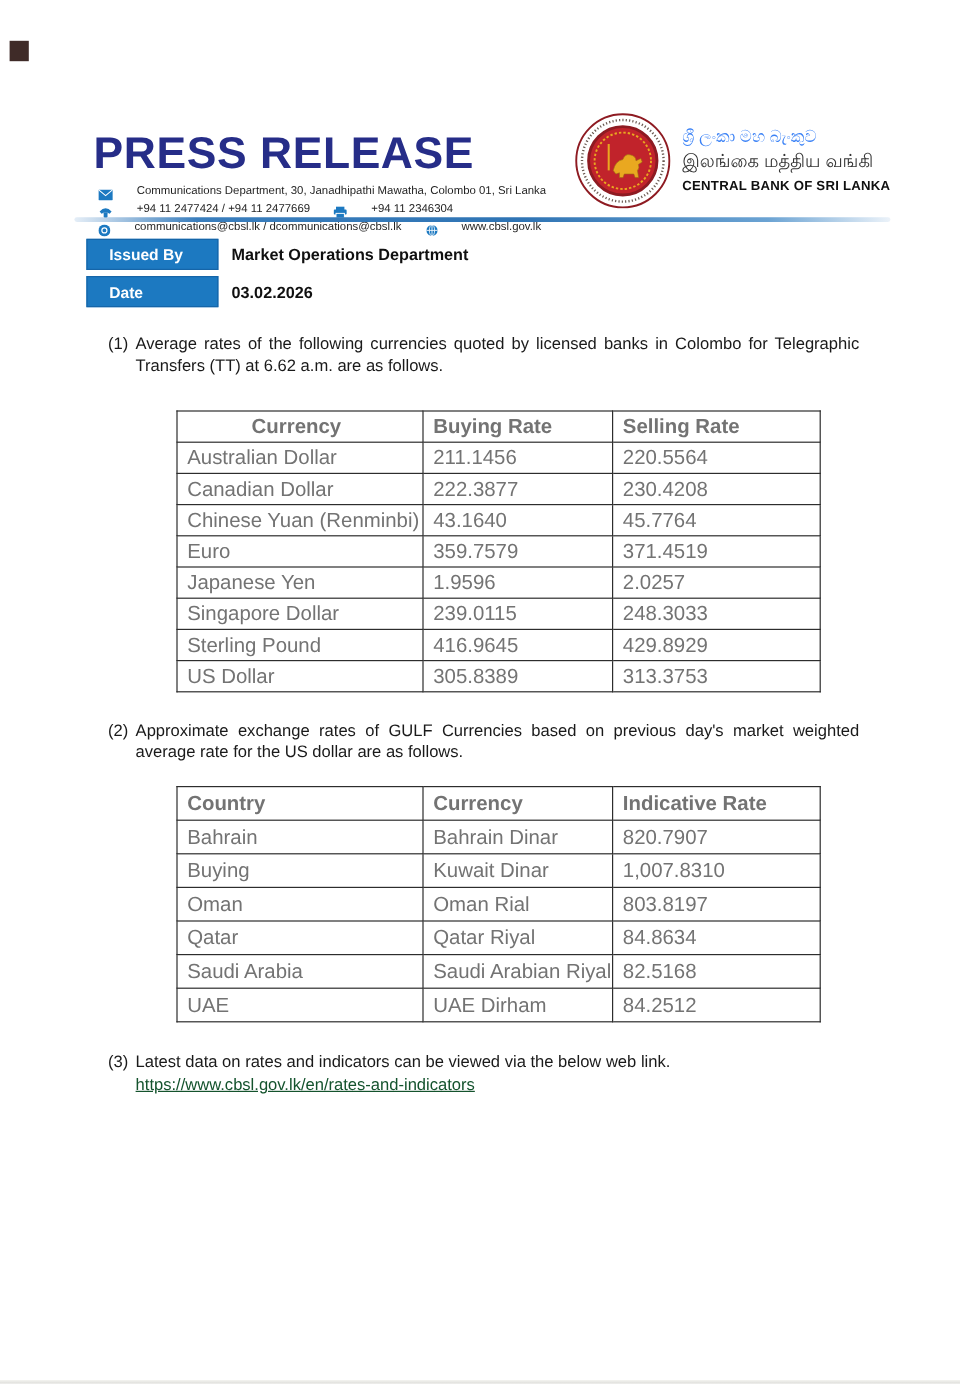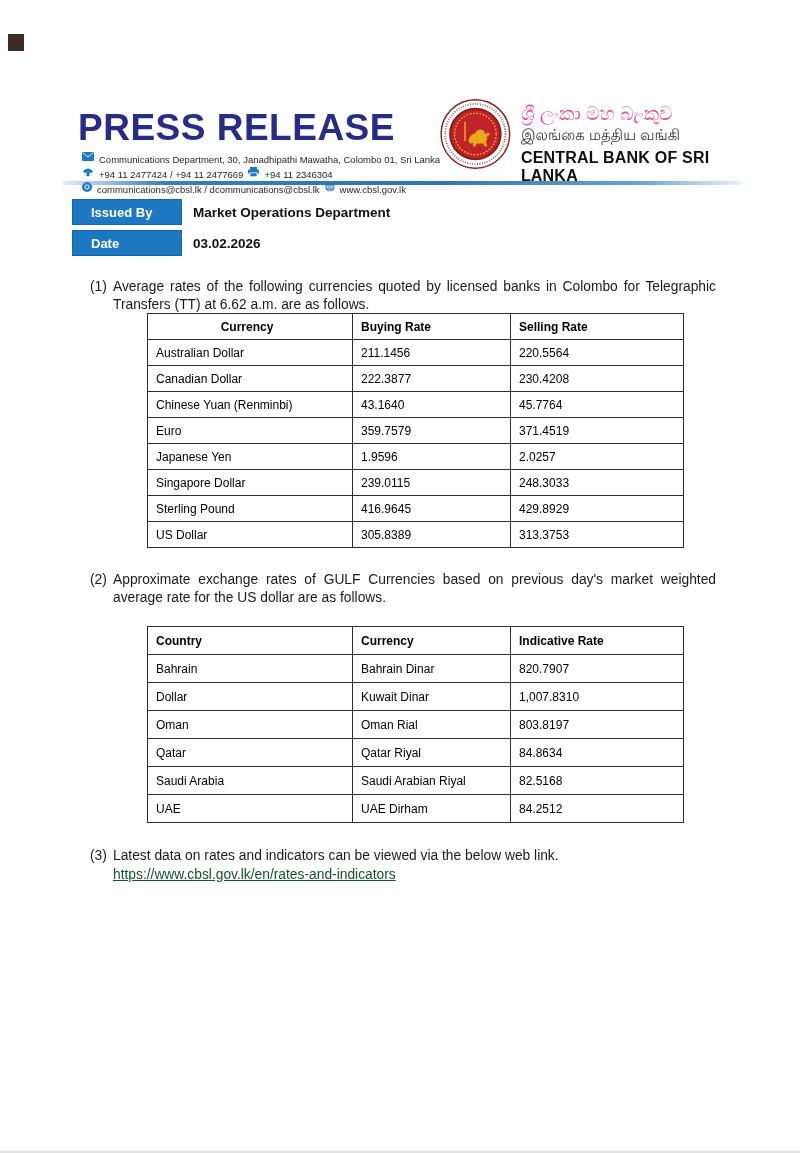--- a/index.html
+++ b/index.html
@@ -5,41 +5,41 @@
   html,body{margin:0;padding:0;}
   body{
     width:800px;height:1153px;position:relative;background:#ffffff;
     font-family:"Liberation Sans", sans-serif;color:#1a1a1a;overflow:hidden;
   }
   .scan-artifact{position:absolute;left:8px;top:34px;width:16px;height:17px;background:#3f2b28;}
   
   .header{position:absolute;top:92px;left:60px;width:682px;display:flex;justify-content:space-between;}
   .press-title{font-size:37px;font-weight:bold;color:#262d88;letter-spacing:.5px;margin:16px 0 4px 18px;line-height:40px;}
   .contacts{margin-left:22px;}
-  .contact-line{display:flex;align-items:flex-start;gap:5px;font-size:9.5px;color:#1f1f1f;line-height:15px;white-space:nowrap;}
+  .contact-line{display:flex;align-items:flex-end;gap:20px;font-size:9.5px;color:#1f1f1f;line-height:15px;white-space:nowrap;}
   .contact-line svg{flex:none;}
   .bank-block{display:flex;align-items:flex-start;gap:10px;margin-top:2px;}
   .bank-names{padding-top:8px;}
-  .name-si{font-size:19px;color:#ec4899;line-height:23px;}
+  .name-si{font-size:14px;color:#3b82f6;line-height:23px;}
   .name-ta{font-size:15px;color:#343434;line-height:20px;margin-top:0;}
-  .name-en{font-size:16px;font-weight:bold;color:#101010;letter-spacing:.2px;margin-top:4px;}
+  .name-en{font-size:11px;font-weight:bold;color:#101010;letter-spacing:.2px;margin-top:4px;}
   .header-rule{position:absolute;top:181px;left:62px;width:680px;height:3.5px;border-radius:2px;
     background:linear-gradient(90deg,rgba(125,170,215,.2) 0%,#3a7ebd 15%,#2f74b4 55%,#6ba3d3 85%,rgba(125,170,215,.15) 100%);}
   
   .meta{position:absolute;top:199px;left:72px;}
   .meta-row{display:flex;margin-bottom:5px;}
   .meta-label{width:110px;height:26px;background:#1c79c1;border:1px solid #1565a8;box-sizing:border-box;
     color:#fff;font-weight:bold;font-size:13px;display:flex;align-items:center;padding-left:18px;}
   .meta-value{font-weight:bold;font-size:13.5px;color:#101010;display:flex;align-items:center;margin-left:11px;}
   
   .sections{position:absolute;top:278px;left:90px;width:626px;}
   .para{display:flex;}
   .para-num{width:23px;flex:none;font-size:13.8px;line-height:17.5px;}
   .para-text{flex:1;text-align:justify;font-size:13.8px;line-height:17.5px;color:#1a1a1a;}
-  table{border-collapse:collapse;table-layout:fixed;width:536px;margin:0 0 0 57px;font-size:12px;color:#000000;}
+  table{border-collapse:collapse;table-layout:fixed;width:536px;margin:29px 0 0 57px;font-size:17px;color:#737373;}
   th,td{border:1px solid #2d2d2d;padding:0 14px 0 8px;overflow:hidden;white-space:nowrap;}
   #rates-table th,#rates-table td{height:25px;}
   #gulf-table th,#gulf-table td{height:27px;}
   th{font-weight:bold;}
   .a-left{text-align:left;}
   .a-center{text-align:center;}
   .a-right{text-align:left;}
   .para-2{margin-top:23px;}
   .para-3{margin-top:24px;}
   .gulf{margin-top:20px;}
@@ -203,21 +203,21 @@
           <th class="a-right">Indicative Rate</th>
         </tr>
       </thead>
       <tbody>
         <tr>
           <td class="a-left">Bahrain</td>
           <td class="a-left">Bahrain Dinar</td>
           <td class="a-right">820.7907</td>
         </tr>
         <tr>
-          <td class="a-left">Dollar</td>
+          <td class="a-left">Buying</td>
           <td class="a-left">Kuwait Dinar</td>
           <td class="a-right">1,007.8310</td>
         </tr>
         <tr>
           <td class="a-left">Oman</td>
           <td class="a-left">Oman Rial</td>
           <td class="a-right">803.8197</td>
         </tr>
         <tr>
           <td class="a-left">Qatar</td>

